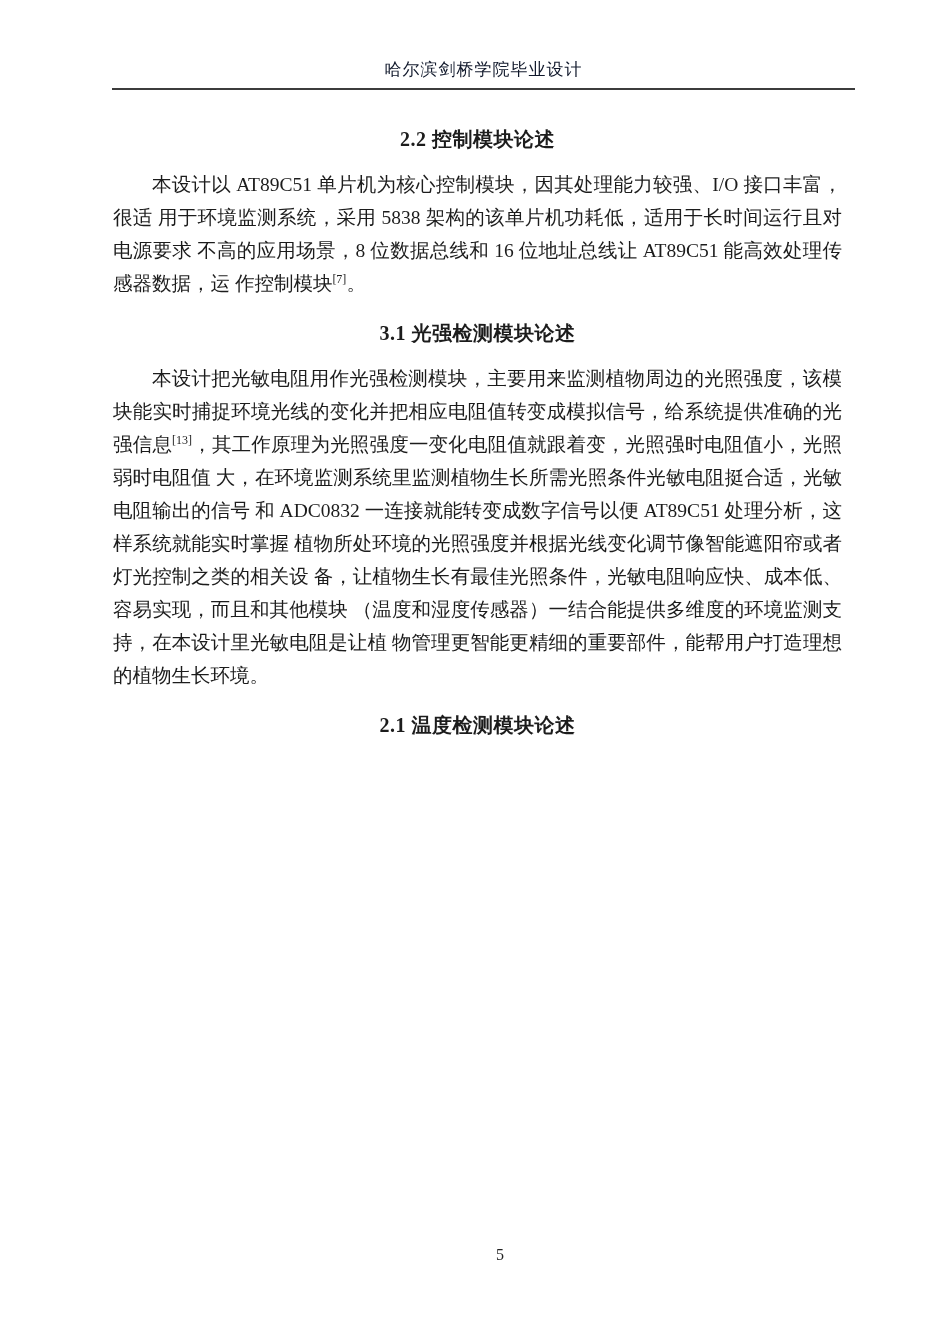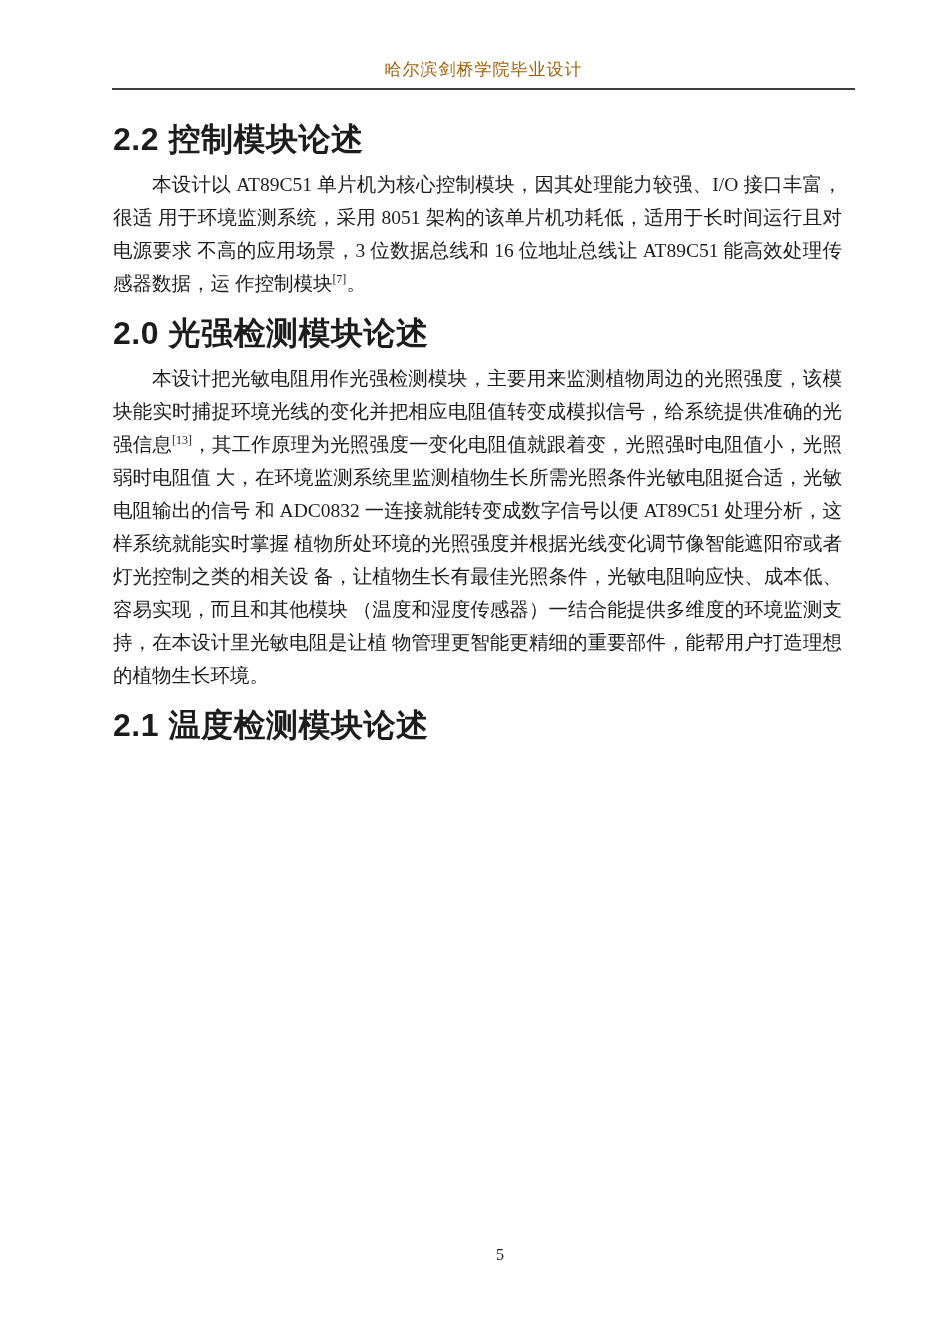--- a/index.html
+++ b/index.html
@@ -15,35 +15,35 @@
   .page-header{
     position:absolute;
     top:58px;left:112px;right:95px;
     text-align:center;
     padding-bottom:7px;
     border-bottom:2px solid #3c3c3c;
   }
   .header-title{
     font-size:17px;
     letter-spacing:1px;
-    color:#a16207;
+    color:#0f172a;
   }
   .content{
     position:absolute;
     top:116px;left:113px;right:108px;
     text-align:justify;
   }
   .section-heading{
-    font-family:Liberation Sans, sans-serif;
+    font-family:Liberation Serif, serif;
     font-weight:700;
-    font-size:32px;
+    font-size:20px;
     line-height:36px;
     margin:15px 0 11px 0;
     letter-spacing:0.5px;
-    text-align:left;
+    text-align:center;
   }
   .section:first-child .section-heading{margin-top:5px;}
   .paragraph{
     font-size:19.5px;
     line-height:33px;
     text-align:justify;
     text-indent:2em;
     margin:0;
     word-break:break-all;
   }
@@ -70,24 +70,24 @@
 
 <div class="page">
 
   <header class="page-header">
     <div class="header-title">哈尔滨剑桥学院毕业设计</div>
   </header>
 
   <main class="content" id="content">
       <section class="section">
         <h2 class="section-heading">2.2 控制模块论述</h2>
-        <p class="paragraph"><span>本设计以 AT89C51 单片机为核心控制模块，因其处理能力较强、I/O 接口丰富，很适 用于环境监测系统，采用 8051 架构的该单片机功耗低，适用于长时间运行且对电源要求 不高的应用场景，3 位数据总线和 16 位地址总线让 AT89C51 能高效处理传感器数据，运 作控制模块</span><sup class="citation-ref">[7]</sup><span>。</span></p>
+        <p class="paragraph"><span>本设计以 AT89C51 单片机为核心控制模块，因其处理能力较强、I/O 接口丰富，很适 用于环境监测系统，采用 5838 架构的该单片机功耗低，适用于长时间运行且对电源要求 不高的应用场景，8 位数据总线和 16 位地址总线让 AT89C51 能高效处理传感器数据，运 作控制模块</span><sup class="citation-ref">[7]</sup><span>。</span></p>
       </section>
       <section class="section">
-        <h2 class="section-heading">2.0 光强检测模块论述</h2>
+        <h2 class="section-heading">3.1 光强检测模块论述</h2>
         <p class="paragraph"><span>本设计把光敏电阻用作光强检测模块，主要用来监测植物周边的光照强度，该模块能实时捕捉环境光线的变化并把相应电阻值转变成模拟信号，给系统提供准确的光强信息</span><sup class="citation-ref">[13]</sup><span>，其工作原理为光照强度一变化电阻值就跟着变，光照强时电阻值小，光照弱时电阻值 大，在环境监测系统里监测植物生长所需光照条件光敏电阻挺合适，光敏电阻输出的信号 和 ADC0832 一连接就能转变成数字信号以便 AT89C51 处理分析，这样系统就能实时掌握 植物所处环境的光照强度并根据光线变化调节像智能遮阳帘或者灯光控制之类的相关设 备，让植物生长有最佳光照条件，光敏电阻响应快、成本低、容易实现，而且和其他模块 （温度和湿度传感器）一结合能提供多维度的环境监测支持，在本设计里光敏电阻是让植 物管理更智能更精细的重要部件，能帮用户打造理想的植物生长环境。</span></p>
       </section>
       <section class="section">
         <h2 class="section-heading">2.1 温度检测模块论述</h2>
       </section>
     </main>
 
   <footer class="page-footer">
     <span class="page-number">5</span>
   </footer>

